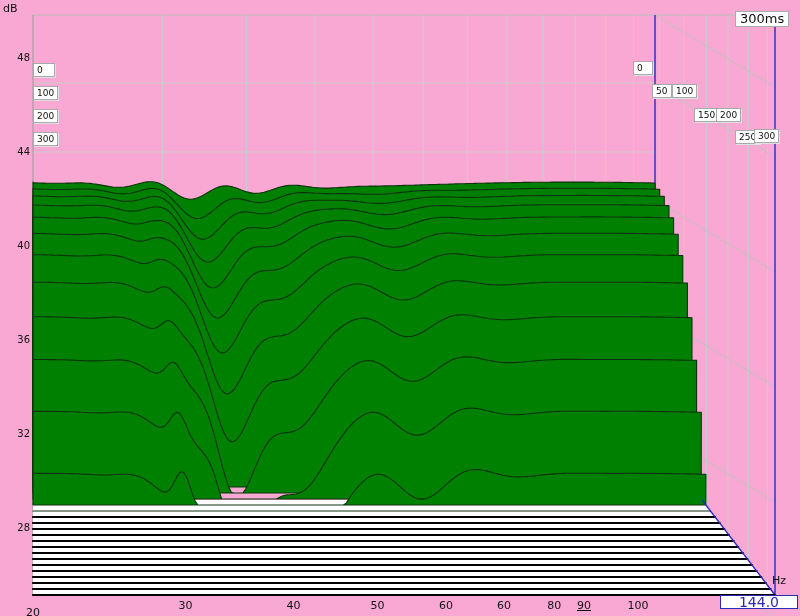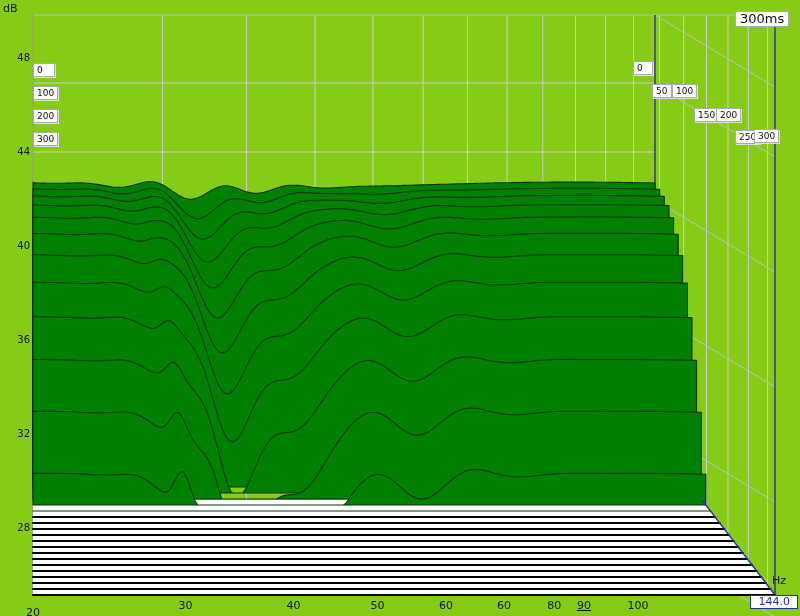--- a/index.html
+++ b/index.html
@@ -1,27 +1,27 @@
 <!DOCTYPE html>
 <html><head>
 <meta charset="utf-8">
 <style>
   html,body{margin:0;padding:0;background:#fff;}
-  #app{position:relative;width:800px;height:616px;background:#84cc16;overflow:hidden;
+  #app{position:relative;width:800px;height:616px;background:#f9a8d4;overflow:hidden;
        font-family:"DejaVu Sans","Liberation Sans",sans-serif;color:#111;}
   #chart{position:absolute;left:0;top:0;}
   .axlab{position:absolute;font-size:11px;color:#111;line-height:13px;}
   .ylab{position:absolute;font-size:10px;color:#111;width:28px;text-align:right;line-height:13px;}
   .xlab{position:absolute;font-size:11px;color:#111;width:34px;text-align:center;line-height:13px;}
   .tbox{position:absolute;font-size:9px;line-height:10px;color:#111;background:#fff;
         border:1px solid #aaa;padding:1px 3px;min-width:12px;box-shadow:1px 1px 0 #e0e0e0;}
   .msbox{position:absolute;font-size:13px;line-height:12px;color:#111;background:#fff;
         border:1px solid #aaa;padding:1px 4px;}
-  .freqbox{position:absolute;font-size:11px;line-height:12px;background:#fff;
-        border:1px solid #2a2ab4;color:#2a2ab4;padding:0 7px;text-align:right;}
+  .freqbox{position:absolute;font-size:14px;line-height:12px;background:#fff;
+        border:1px solid #2a2ab4;color:#2a2ab4;padding:0 18px;text-align:right;}
 </style>
 </head>
 <body>
 
 <div id="app">
   <svg id="chart" width="800" height="616" viewBox="0 0 800 616">
       <line x1="162.57156424674213" y1="15" x2="162.57156424674213" y2="595" stroke="#cccccc" stroke-width="1"></line>
       <line x1="246.45687150651577" y1="15" x2="246.45687150651577" y2="595" stroke="#cccccc" stroke-width="1"></line>
       <line x1="314.9961580853398" y1="15" x2="314.9961580853398" y2="595" stroke="#cccccc" stroke-width="1"></line>
       <line x1="372.94529918959864" y1="15" x2="372.94529918959864" y2="595" stroke="#cccccc" stroke-width="1"></line>

